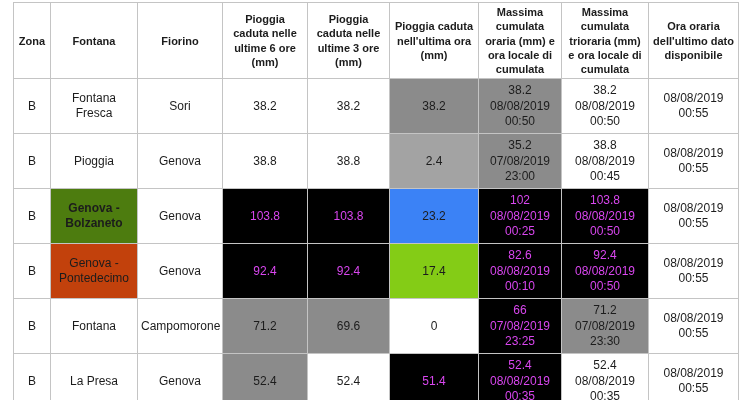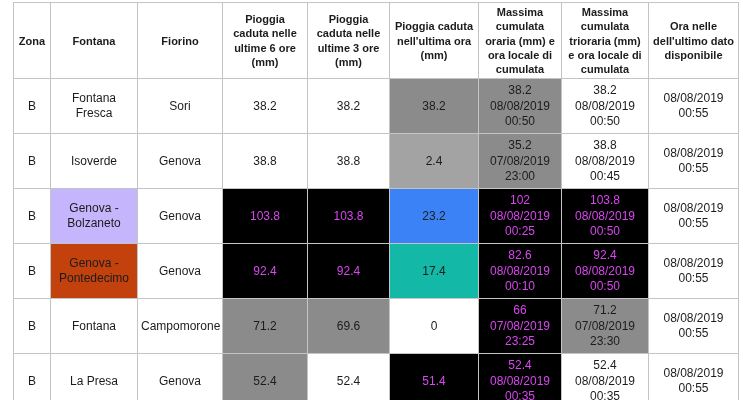--- a/index.html
+++ b/index.html
@@ -74,21 +74,21 @@
     <thead>
       <tr>
         <th>Zona</th>
         <th>Fontana</th>
         <th>Fiorino</th>
         <th>Pioggia caduta nelle ultime 6 ore (mm)</th>
         <th>Pioggia caduta nelle ultime 3 ore (mm)</th>
         <th>Pioggia caduta nell'ultima ora (mm)</th>
         <th>Massima cumulata oraria (mm) e ora locale di cumulata</th>
         <th>Massima cumulata trioraria (mm) e ora locale di cumulata</th>
-        <th>Ora nelle dell'ultimo dato disponibile</th>
+        <th>Ora oraria dell'ultimo dato disponibile</th>
       </tr>
     </thead>
     <tbody>
         <tr>
           <td style="background-color: rgb(255, 255, 255);">B</td>
           <td style="background-color: rgb(255, 255, 255);">Fontana Fresca</td>
           <td style="background-color: rgb(255, 255, 255);">Sori</td>
           <td style="background-color: rgb(255, 255, 255);">38.2</td>
           <td style="background-color: rgb(255, 255, 255);">38.2</td>
           <td style="background-color: rgb(139, 139, 139);">38.2</td>
@@ -96,57 +96,57 @@
 08/08/2019
 00:50</td>
           <td style="background-color: rgb(255, 255, 255);">38.2
 08/08/2019
 00:50</td>
           <td style="background-color: rgb(255, 255, 255);">08/08/2019
 00:55</td>
         </tr>
         <tr>
           <td style="background-color: rgb(255, 255, 255);">B</td>
-          <td style="background-color: rgb(255, 255, 255);">Isoverde</td>
+          <td style="background-color: rgb(255, 255, 255);">Pioggia</td>
           <td style="background-color: rgb(255, 255, 255);">Genova</td>
           <td style="background-color: rgb(255, 255, 255);">38.8</td>
           <td style="background-color: rgb(255, 255, 255);">38.8</td>
           <td style="background-color: #a3a3a3;">2.4</td>
           <td style="background-color: rgb(139, 139, 139);">35.2
 07/08/2019
 23:00</td>
           <td style="background-color: rgb(255, 255, 255);">38.8
 08/08/2019
 00:45</td>
           <td style="background-color: rgb(255, 255, 255);">08/08/2019
 00:55</td>
         </tr>
         <tr>
           <td style="background-color: rgb(255, 255, 255);">B</td>
-          <td style="background-color: #c4b5fd;">Genova - Bolzaneto</td>
+          <td style="background-color: #4d7c0f; font-weight: bold;">Genova - Bolzaneto</td>
           <td style="background-color: rgb(255, 255, 255);">Genova</td>
           <td class="text-light" style="background-color: rgb(0, 0, 0);">103.8</td>
           <td class="text-light" style="background-color: rgb(0, 0, 0);">103.8</td>
           <td style="background-color: #3b82f6;">23.2</td>
           <td class="text-light" style="background-color: rgb(0, 0, 0);">102
 08/08/2019
 00:25</td>
           <td class="text-light" style="background-color: rgb(0, 0, 0);">103.8
 08/08/2019
 00:50</td>
           <td style="background-color: rgb(255, 255, 255);">08/08/2019
 00:55</td>
         </tr>
         <tr>
           <td style="background-color: rgb(255, 255, 255);">B</td>
           <td style="background-color: #c2410c;">Genova - Pontedecimo</td>
           <td style="background-color: rgb(255, 255, 255);">Genova</td>
           <td class="text-light" style="background-color: rgb(0, 0, 0);">92.4</td>
           <td class="text-light" style="background-color: rgb(0, 0, 0);">92.4</td>
-          <td style="background-color: #14b8a6;">17.4</td>
+          <td style="background-color: #84cc16;">17.4</td>
           <td class="text-light" style="background-color: rgb(0, 0, 0);">82.6
 08/08/2019
 00:10</td>
           <td class="text-light" style="background-color: rgb(0, 0, 0);">92.4
 08/08/2019
 00:50</td>
           <td style="background-color: rgb(255, 255, 255);">08/08/2019
 00:55</td>
         </tr>
         <tr>

